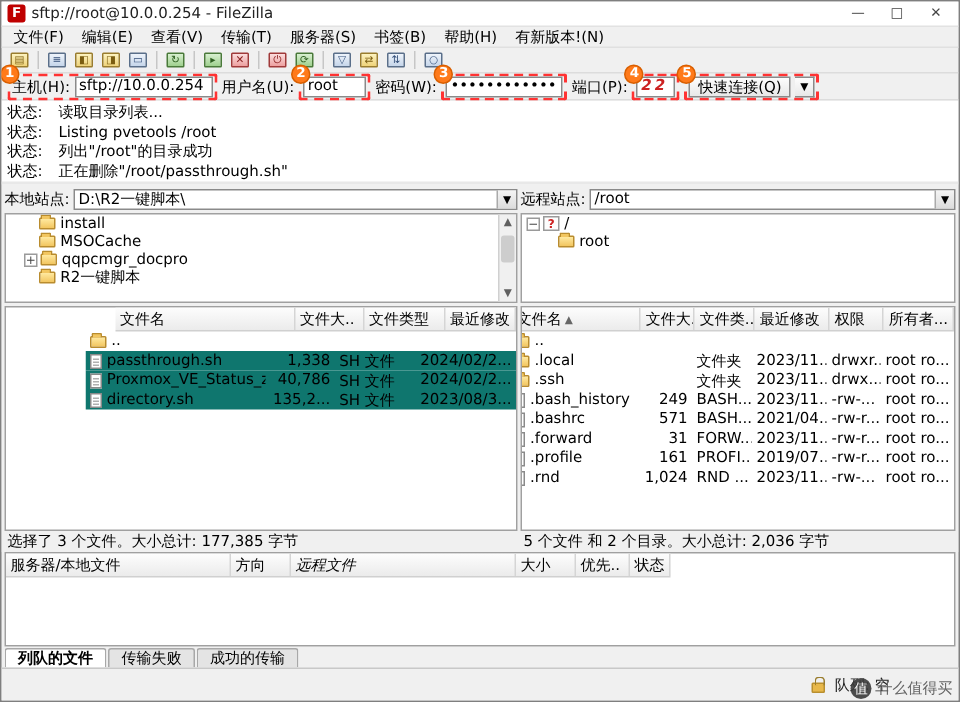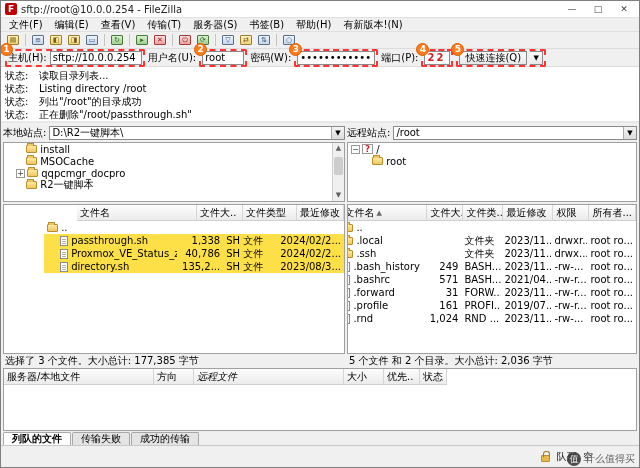--- a/index.html
+++ b/index.html
@@ -56,21 +56,21 @@
   .expander { width:9px; height:9px; border:1px solid #9a9a9a; background:#fff; font-size:8px; line-height:7px; text-align:center; color:#444; margin-right:2px; flex:none; }
   .vscroll { position:absolute; right:0; top:0; bottom:0; width:12px; background:#f0f0f0; border-left:1px solid #d0d0d0; }
   .vthumb { position:absolute; left:1px; right:1px; top:14px; height:18px; background:#cdcdcd; border-radius:2px; }
   .sarrow { position:absolute; left:0; right:0; height:11px; font-size:7px; color:#606060; text-align:center; line-height:11px; }
 
   .listbox { flex:1; border:1px solid #a0a0a0; background:#fff; display:flex; flex-direction:column; overflow:hidden; min-height:0;align-items:flex-end; }
   .lheader { height:16px; display:flex; background:linear-gradient(#fdfdfd,#ebebeb); border-bottom:1px solid #d0d0d0; flex:none; }
   .hcell { font-size:10px; padding:1px 3px; border-right:1px solid #d5d5d5; white-space:nowrap; overflow:hidden; display:flex; align-items:center; gap:2px; }
   .lbody { flex:1; overflow:hidden; }
   .frow { height:13px; display:flex; align-items:center; font-size:10px; white-space:nowrap; }
-  .frow.sel { background:#fde047;padding-left:13px; }
+  .frow.sel { background:#0f766e; }
   .fcell { padding:0 3px; overflow:hidden; white-space:nowrap; display:flex; align-items:center; gap:3px; height:100%; }
   .num { justify-content:flex-end; }
 
   .lc1{width:120px;flex:none;} .lc2{width:46px;flex:none;} .lc3{width:54px;flex:none;} .lc4{flex:1;min-width:0;}
   .rc1{width:86px;flex:none;} .rc2{width:36px;flex:none;} .rc3{width:40px;flex:none;} .rc4{width:50px;flex:none;} .rc5{width:36px;flex:none;} .rc6{flex:1;min-width:0;}
 
   .folder { width:11px; height:8px; background:linear-gradient(#ffe9a0,#f2c660); border:1px solid #b98c2e; border-radius:1px; position:relative; flex:none; }
   .folder::before { content:""; position:absolute; top:-3px; left:0; width:5px; height:2px; background:#f2c660; border:1px solid #b98c2e; border-bottom:none; border-radius:1px 1px 0 0; }
   .folder.blue { background:linear-gradient(#cfe3ff,#8db7ee); border-color:#3a6ea8; }
   .folder.blue::before { background:#8db7ee; border-color:#3a6ea8; }
@@ -186,37 +186,37 @@
       <span class="qinput" style="width:42px;">root</span>
     </span>
     <span class="qlabel">密码(W):</span>
     <span class="anno">
       <span class="badge">3</span>
       <span class="qinput" style="width:78px;">••••••••••••</span>
     </span>
     <span class="qlabel">端口(P):</span>
     <span class="anno">
       <span class="badge">4</span>
-      <span class="qinput portval" style="width:26px;">22</span>
+      <span class="qinput portval" style="width:26px;font-style:italic;">22</span>
     </span>
     <span class="anno">
       <span class="badge">5</span>
       <span class="qbtn">快速连接(Q)</span>
       <span class="qdrop">▼</span>
     </span>
   </div>
 
   <div class="log">
     <div class="logline">
       <span class="logtype">状态:</span>
       <span>读取目录列表...</span>
     </div>
     <div class="logline">
       <span class="logtype">状态:</span>
-      <span>Listing directory /root</span>
+      <span>Listing pvetools /root</span>
     </div>
     <div class="logline">
       <span class="logtype">状态:</span>
       <span>列出"/root"的目录成功</span>
     </div>
     <div class="logline">
       <span class="logtype">状态:</span>
       <span>正在删除"/root/passthrough.sh"</span>
     </div>
   </div>

